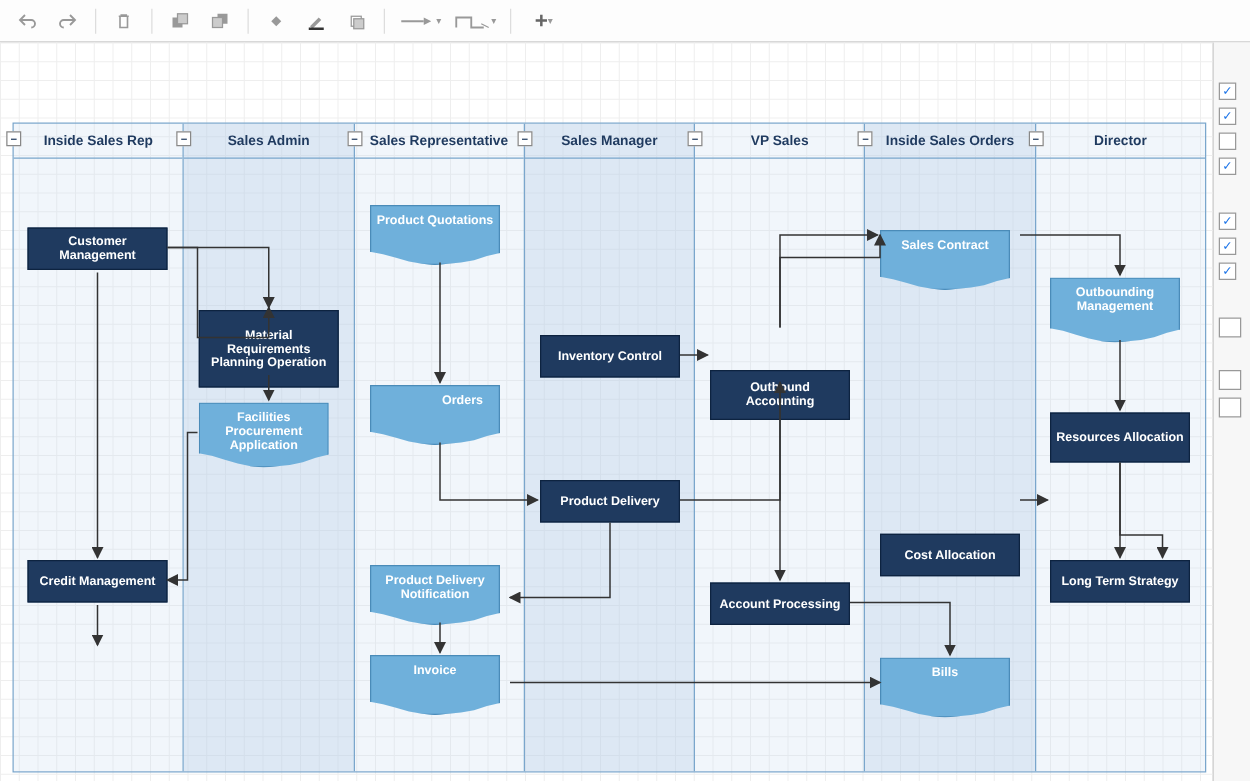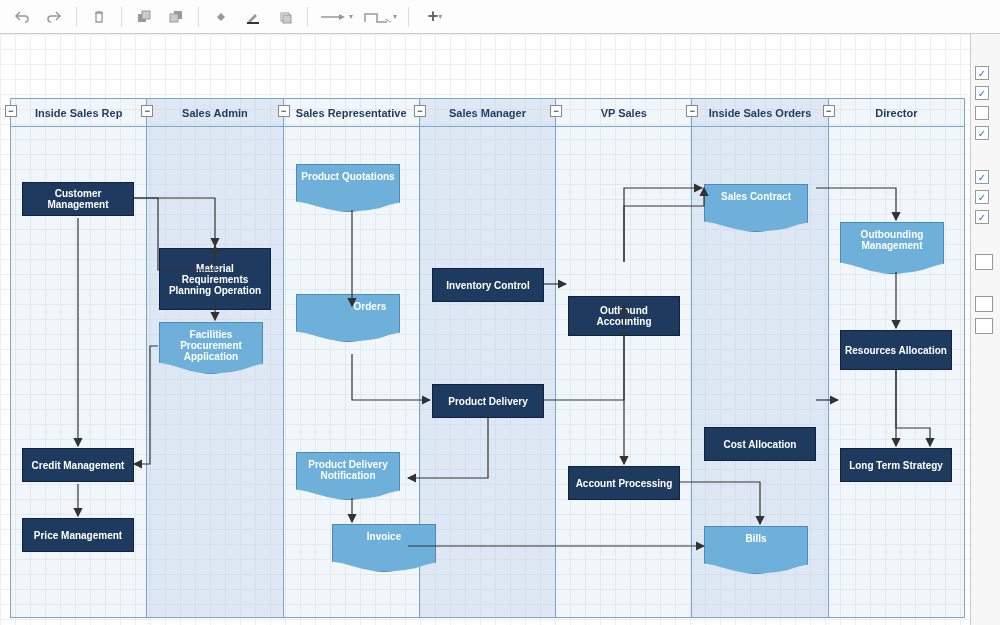--- a/index.html
+++ b/index.html
@@ -287,41 +287,38 @@
         </div>
       </div>
     </div>
 
     <div class="node-box" style="left:22px; top:148px;">
         <span>Customer Management</span>
       </div>
     <div class="node-box" style="left:22px; top:414px;">
         <span>Credit Management</span>
       </div>
-    <div class="node-box" style="left:22px; top:484px;">
-        <span>Price Management</span>
-      </div>
 
     <div class="node-box" style="left:159px; top:214px; height:62px;">
         <span>Material Requirements Planning Operation</span>
       </div>
     <div class="node-wave" style="left:159px; top:288px; height:52px;">
         <span>Facilities Procurement Application</span>
       </div>
 
     <div class="node-wave" style="left:296px; top:130px;">
         <span>Product Quotations</span>
       </div>
-    <div class="node-wave" style="left:296px; top:260px;padding-left:48px;">
+    <div class="node-wave" style="left:296px; top:274px;padding-left:48px;">
         <span>Orders</span>
       </div>
     <div class="node-wave" style="left:296px; top:418px;">
         <span>Product Delivery Notification</span>
       </div>
-    <div class="node-wave" style="left:296px; top:490px;margin-left:36px;">
+    <div class="node-wave" style="left:296px; top:490px;">
         <span>Invoice</span>
       </div>
 
     <div class="node-box" style="left:432px; top:234px;">
         <span>Inventory Control</span>
       </div>
     <div class="node-box" style="left:432px; top:350px;">
         <span>Product Delivery</span>
       </div>
 

